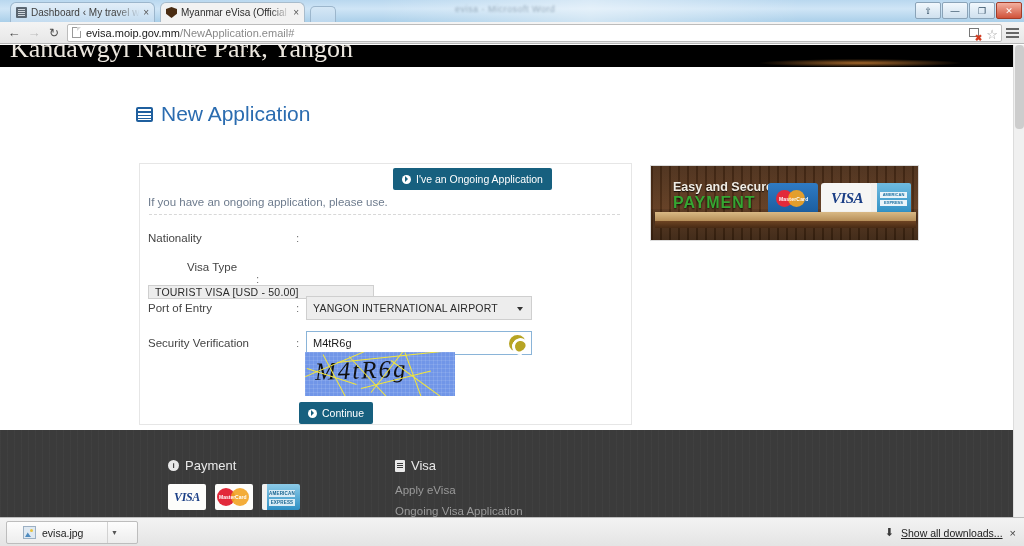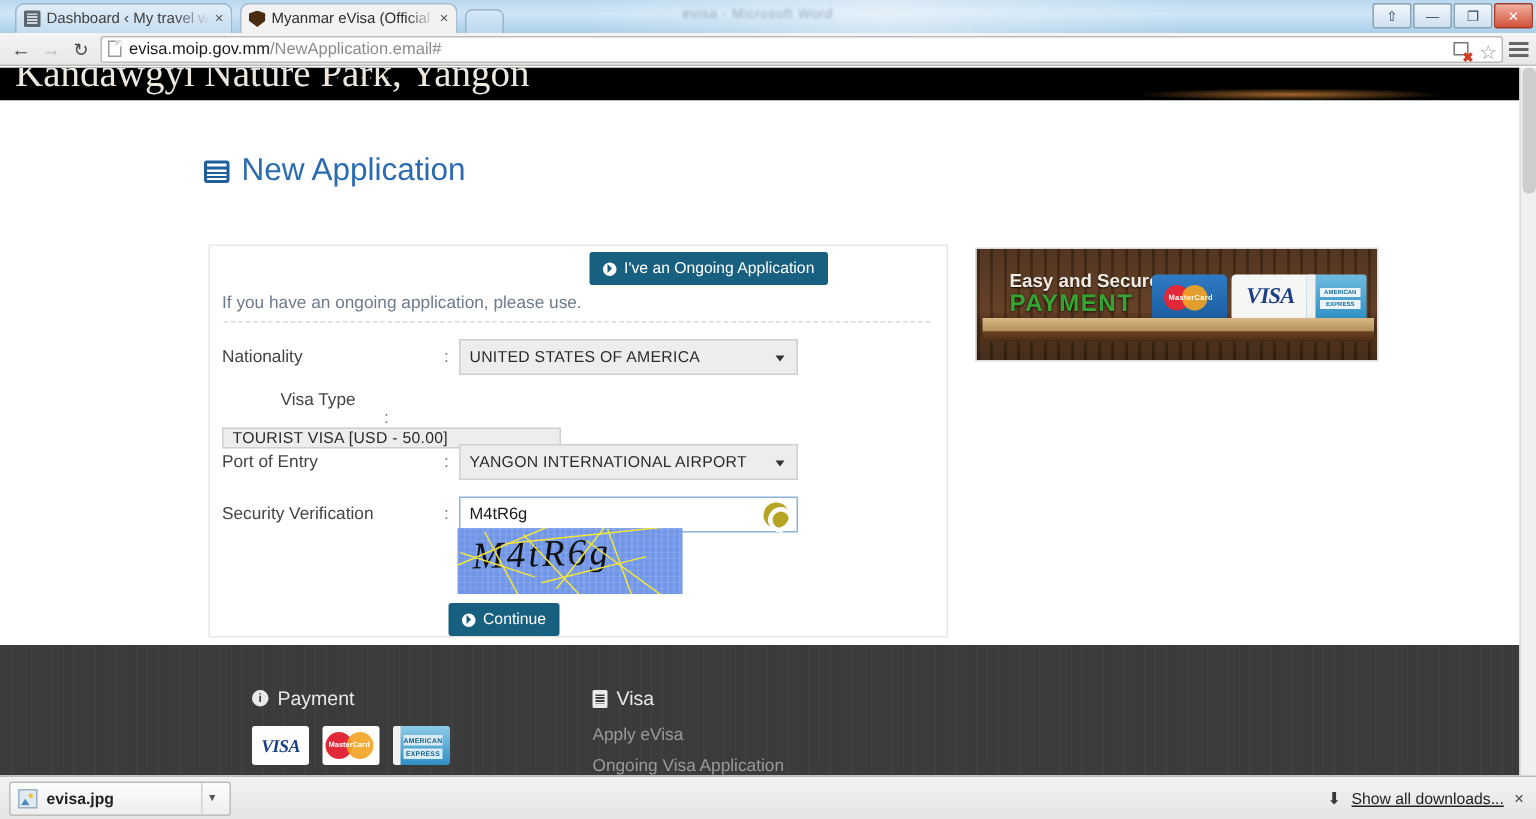--- a/index.html
+++ b/index.html
@@ -359,24 +359,24 @@
   .fcard-ax .b1 { top: 6px; }
   .fcard-ax .b2 { top: 15px; }
 
   
   .shelf-bar {
     position: absolute; left: 0; top: 517px; width: 1024px; height: 29px;
     background: linear-gradient(to bottom,#f3f3f3,#e4e4e4);
     border-top: 1px solid #bdbdbd;
   }
   .dl-item {
-    position: absolute; left: 6px; top: 3px; width: 148px; height: 23px;
+    position: absolute; left: 6px; top: 3px; width: 132px; height: 23px;
     background: linear-gradient(to bottom,#fdfdfd,#ededed);
     border: 1px solid #bdbdbd; border-radius: 2px;
-    display: flex; align-items: center; padding: 0 5px; cursor: pointer; font-weight: bold;
+    display: flex; align-items: center; padding: 0 16px; cursor: pointer;
   }
   .dl-thumb {
     width: 13px; height: 13px; background: #dfe9f2; border: 1px solid #9cb0c3;
     position: relative; flex: 0 0 auto; margin-right: 6px; overflow: hidden;
   }
   .dl-thumb::before {
     content:""; position:absolute; left:1px; bottom:1px; width:6px; height:5px;
     background:#4f8bbf; clip-path: polygon(0 100%,45% 10%,100% 100%);
   }
   .dl-thumb::after {
@@ -475,24 +475,20 @@
       <button class="btn btn-ongoing">
         <span class="cicon"></span>
         <span>I've an Ongoing Application</span>
       </button>
 
       <div class="divider"></div>
 
       <div class="field-row" style="top:62px;">
         <span class="field-label">Nationality</span>
         <span class="field-colon">:</span>
-        <div class="select-box">
-          <span>UNITED STATES OF AMERICA</span>
-          <span class="caret"></span>
-        </div>
       </div>
 
       <div class="field-row" style="top:97px;flex-direction:column;">
         <span class="field-label">Visa Type</span>
         <span class="field-colon">:</span>
         <div class="select-box">
           <span>TOURIST VISA [USD - 50.00]</span>
           <span class="caret"></span>
         </div>
       </div>

